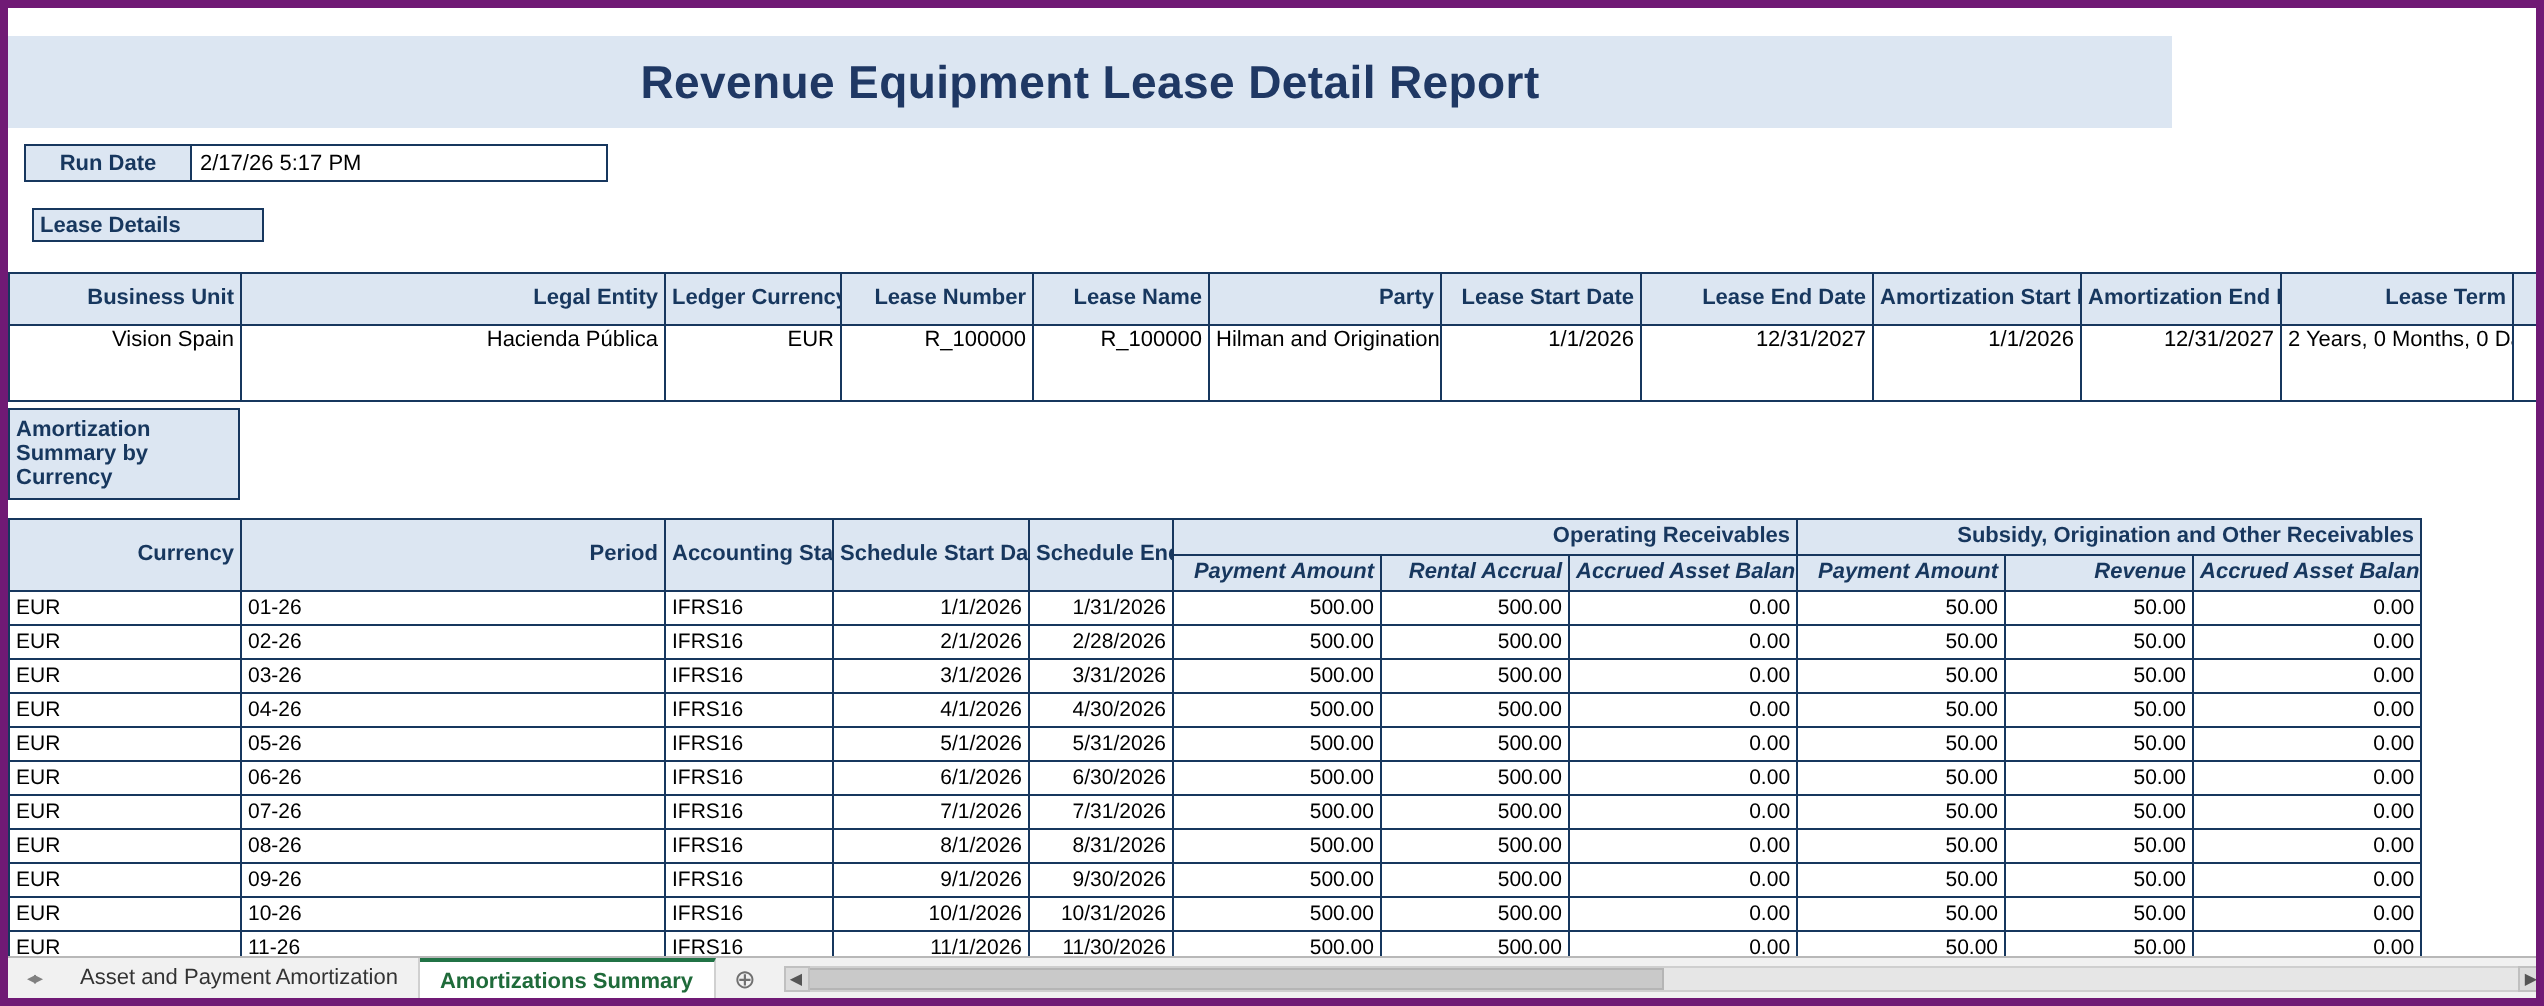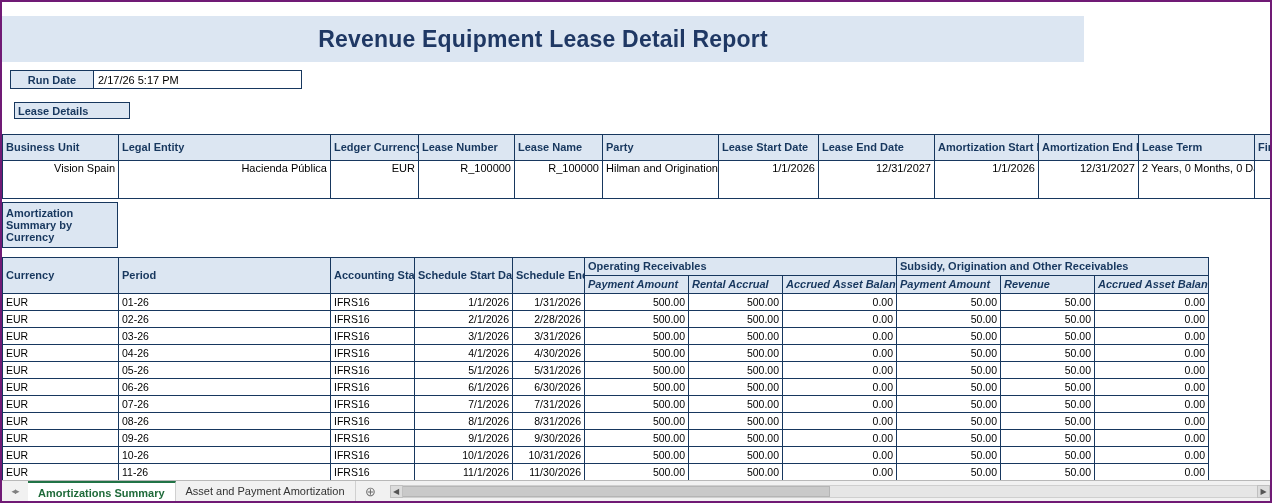--- a/index.html
+++ b/index.html
@@ -7,21 +7,21 @@
     margin: 0;
     padding: 0;
     background: #ffffff;
     font-family: "Liberation Sans", sans-serif;
   }
   #sheet {
     position: relative;
     width: 1272px;
     height: 503px;
     background: #ffffff;
-    border: 2px solid #701a75;
+    border: 4px solid #701a75;
     overflow: hidden;
   }
 
   
   .title-banner {
     position: absolute;
     left: 0px;
     top: 14px;
     width: 1082px;
     height: 46px;
@@ -108,21 +108,21 @@
   table.grid th, table.grid td {
     border: 1px solid #17375e;
     padding: 1px 3px;
     overflow: hidden;
     white-space: nowrap;
   }
   table.grid th {
     background: #dce6f2;
     color: #17375e;
     font-weight: bold;
-    text-align: left;
+    text-align: right;
     vertical-align: middle;
     line-height: 11px;
   }
   table.grid td {
     background: #ffffff;
     vertical-align: top;
     height: 21px;
   }
   td.num, th.num { text-align: right; }
   td.left { text-align: left; }
@@ -477,22 +477,22 @@
           <td class="num">50.00</td>
           <td class="num">0.00</td>
         </tr>
       </tbody>
   </table>
 
   <div class="tabbar">
     <div class="tab-nav">
       <span>◂</span><span>▸</span>
     </div>
+    <div class="tab">Asset and Payment Amortization</div>
     <div class="tab active">Amortizations Summary</div>
-    <div class="tab">Asset and Payment Amortization</div>
     <div class="tab-add">⊕</div>
     <div class="hscroll">
       <div class="thumb"></div>
       <div class="arrow" style="left:-1px">◀</div>
       <div class="arrow" style="right:-1px">▶</div>
     </div>
   </div>
 
 </div>
 

